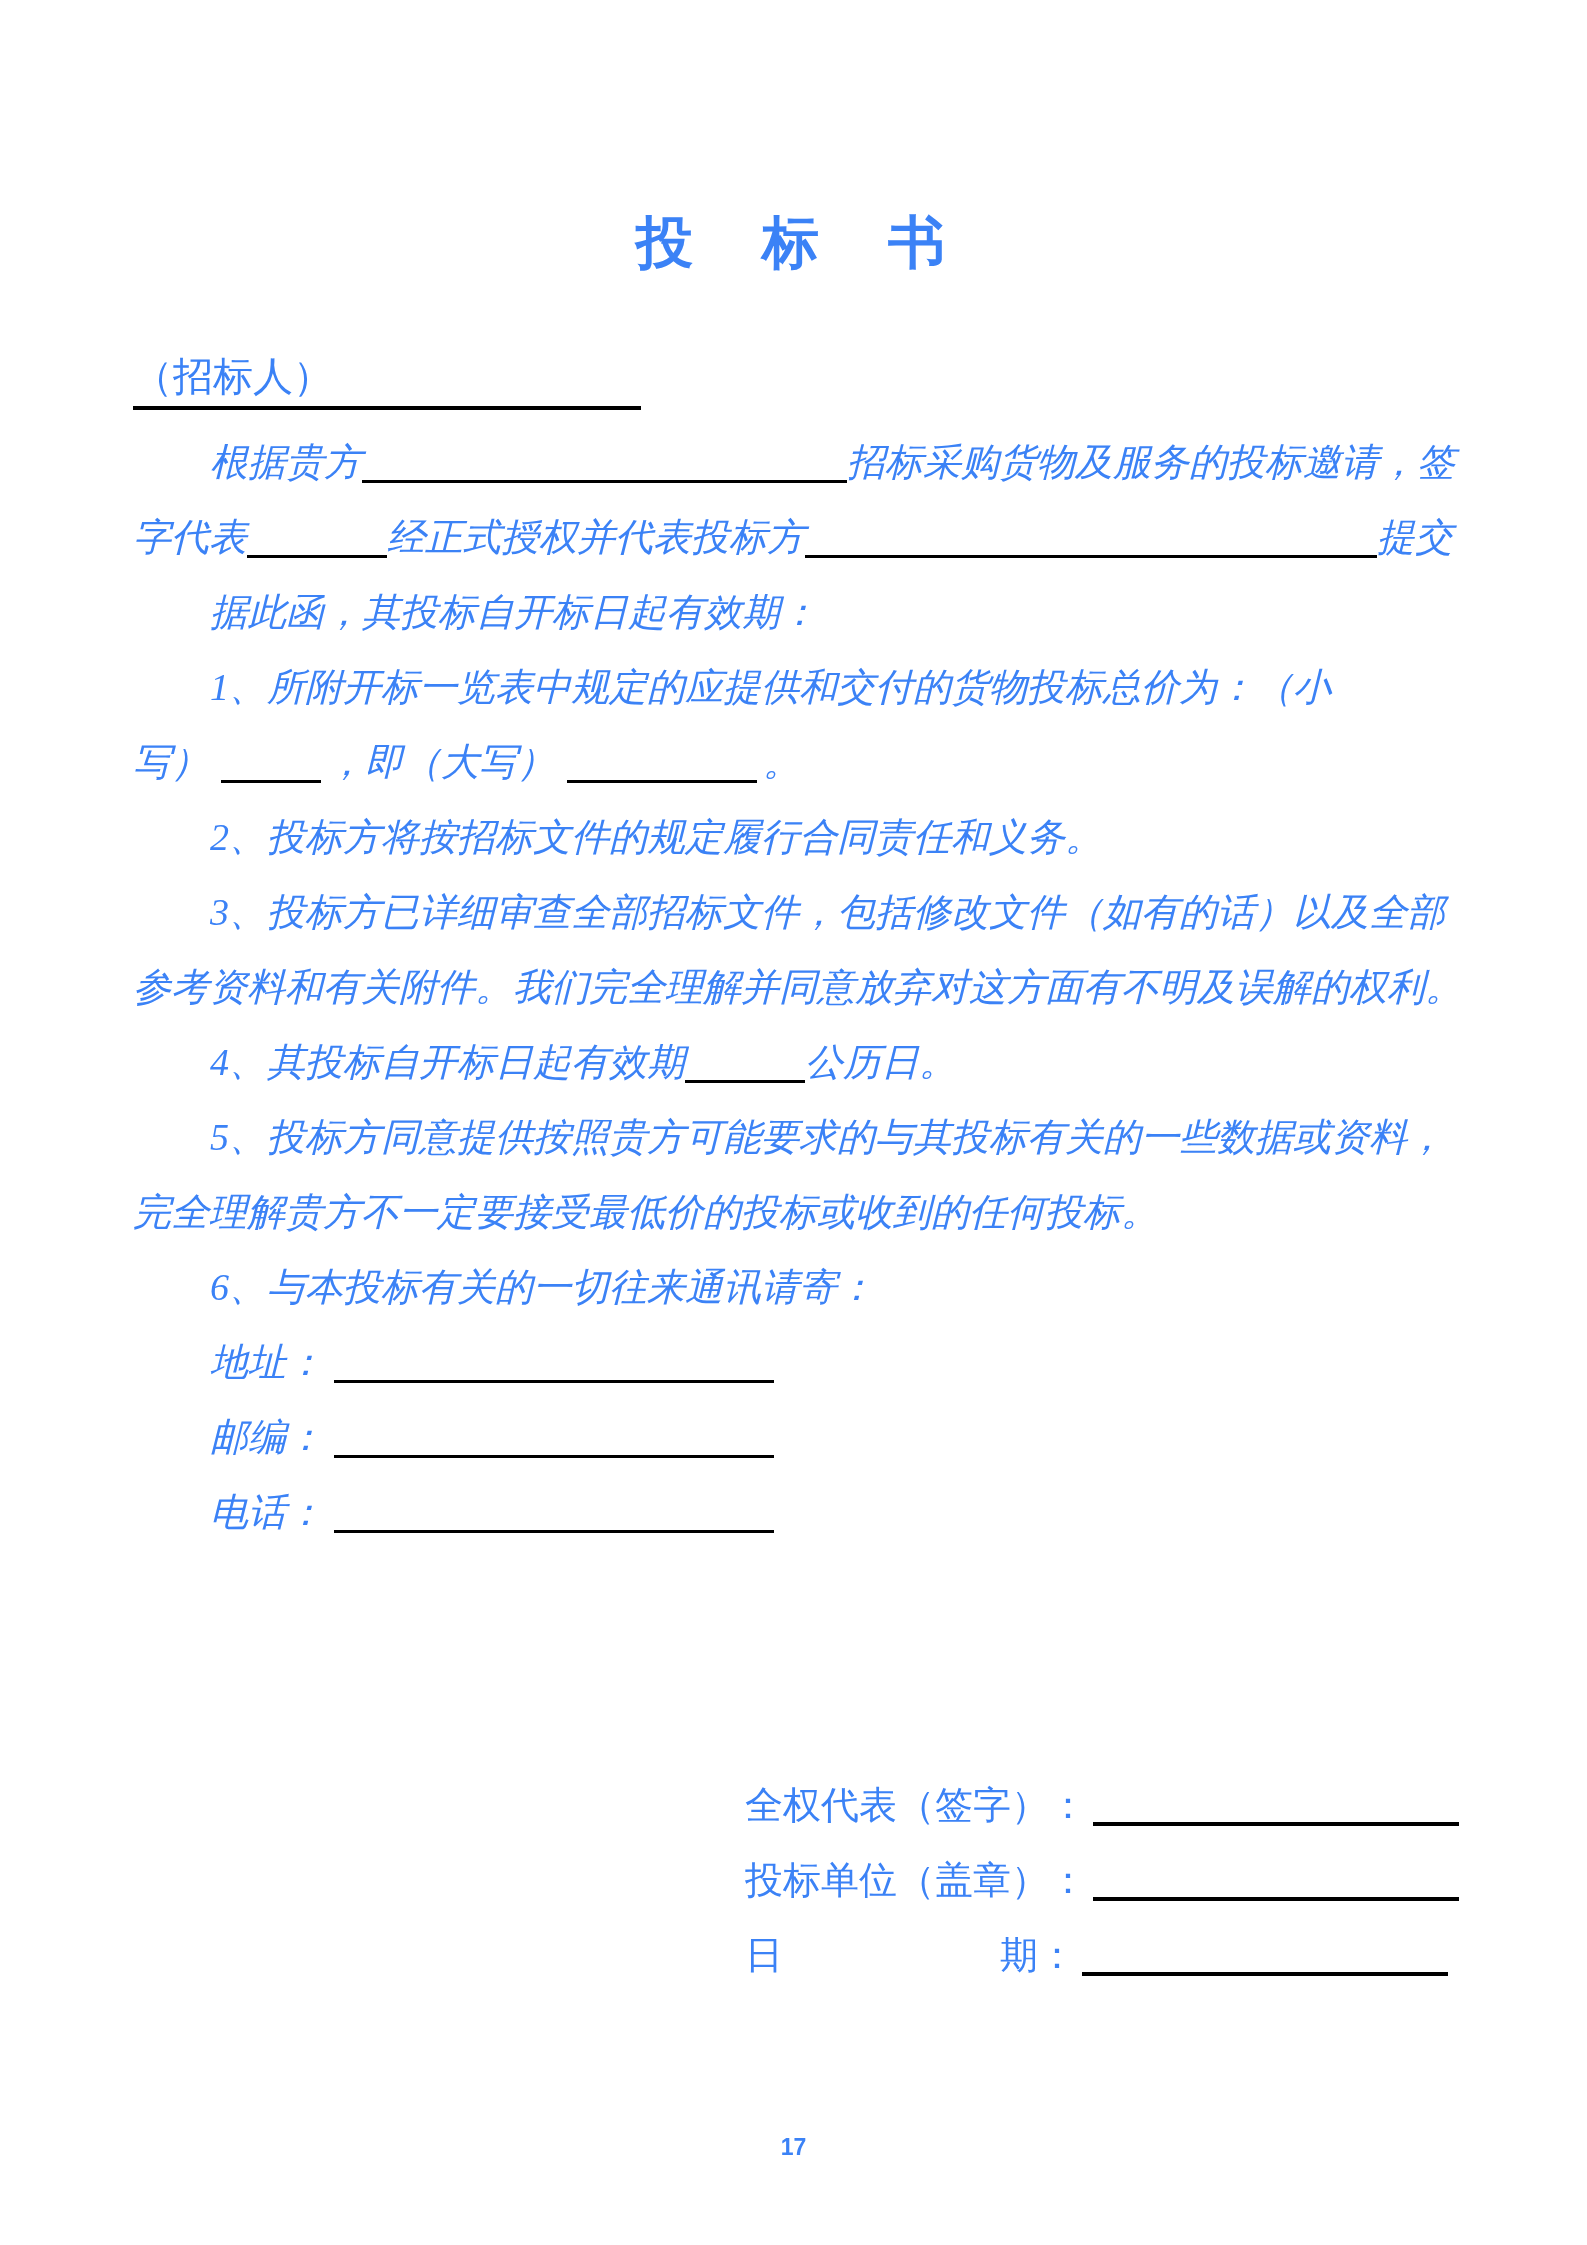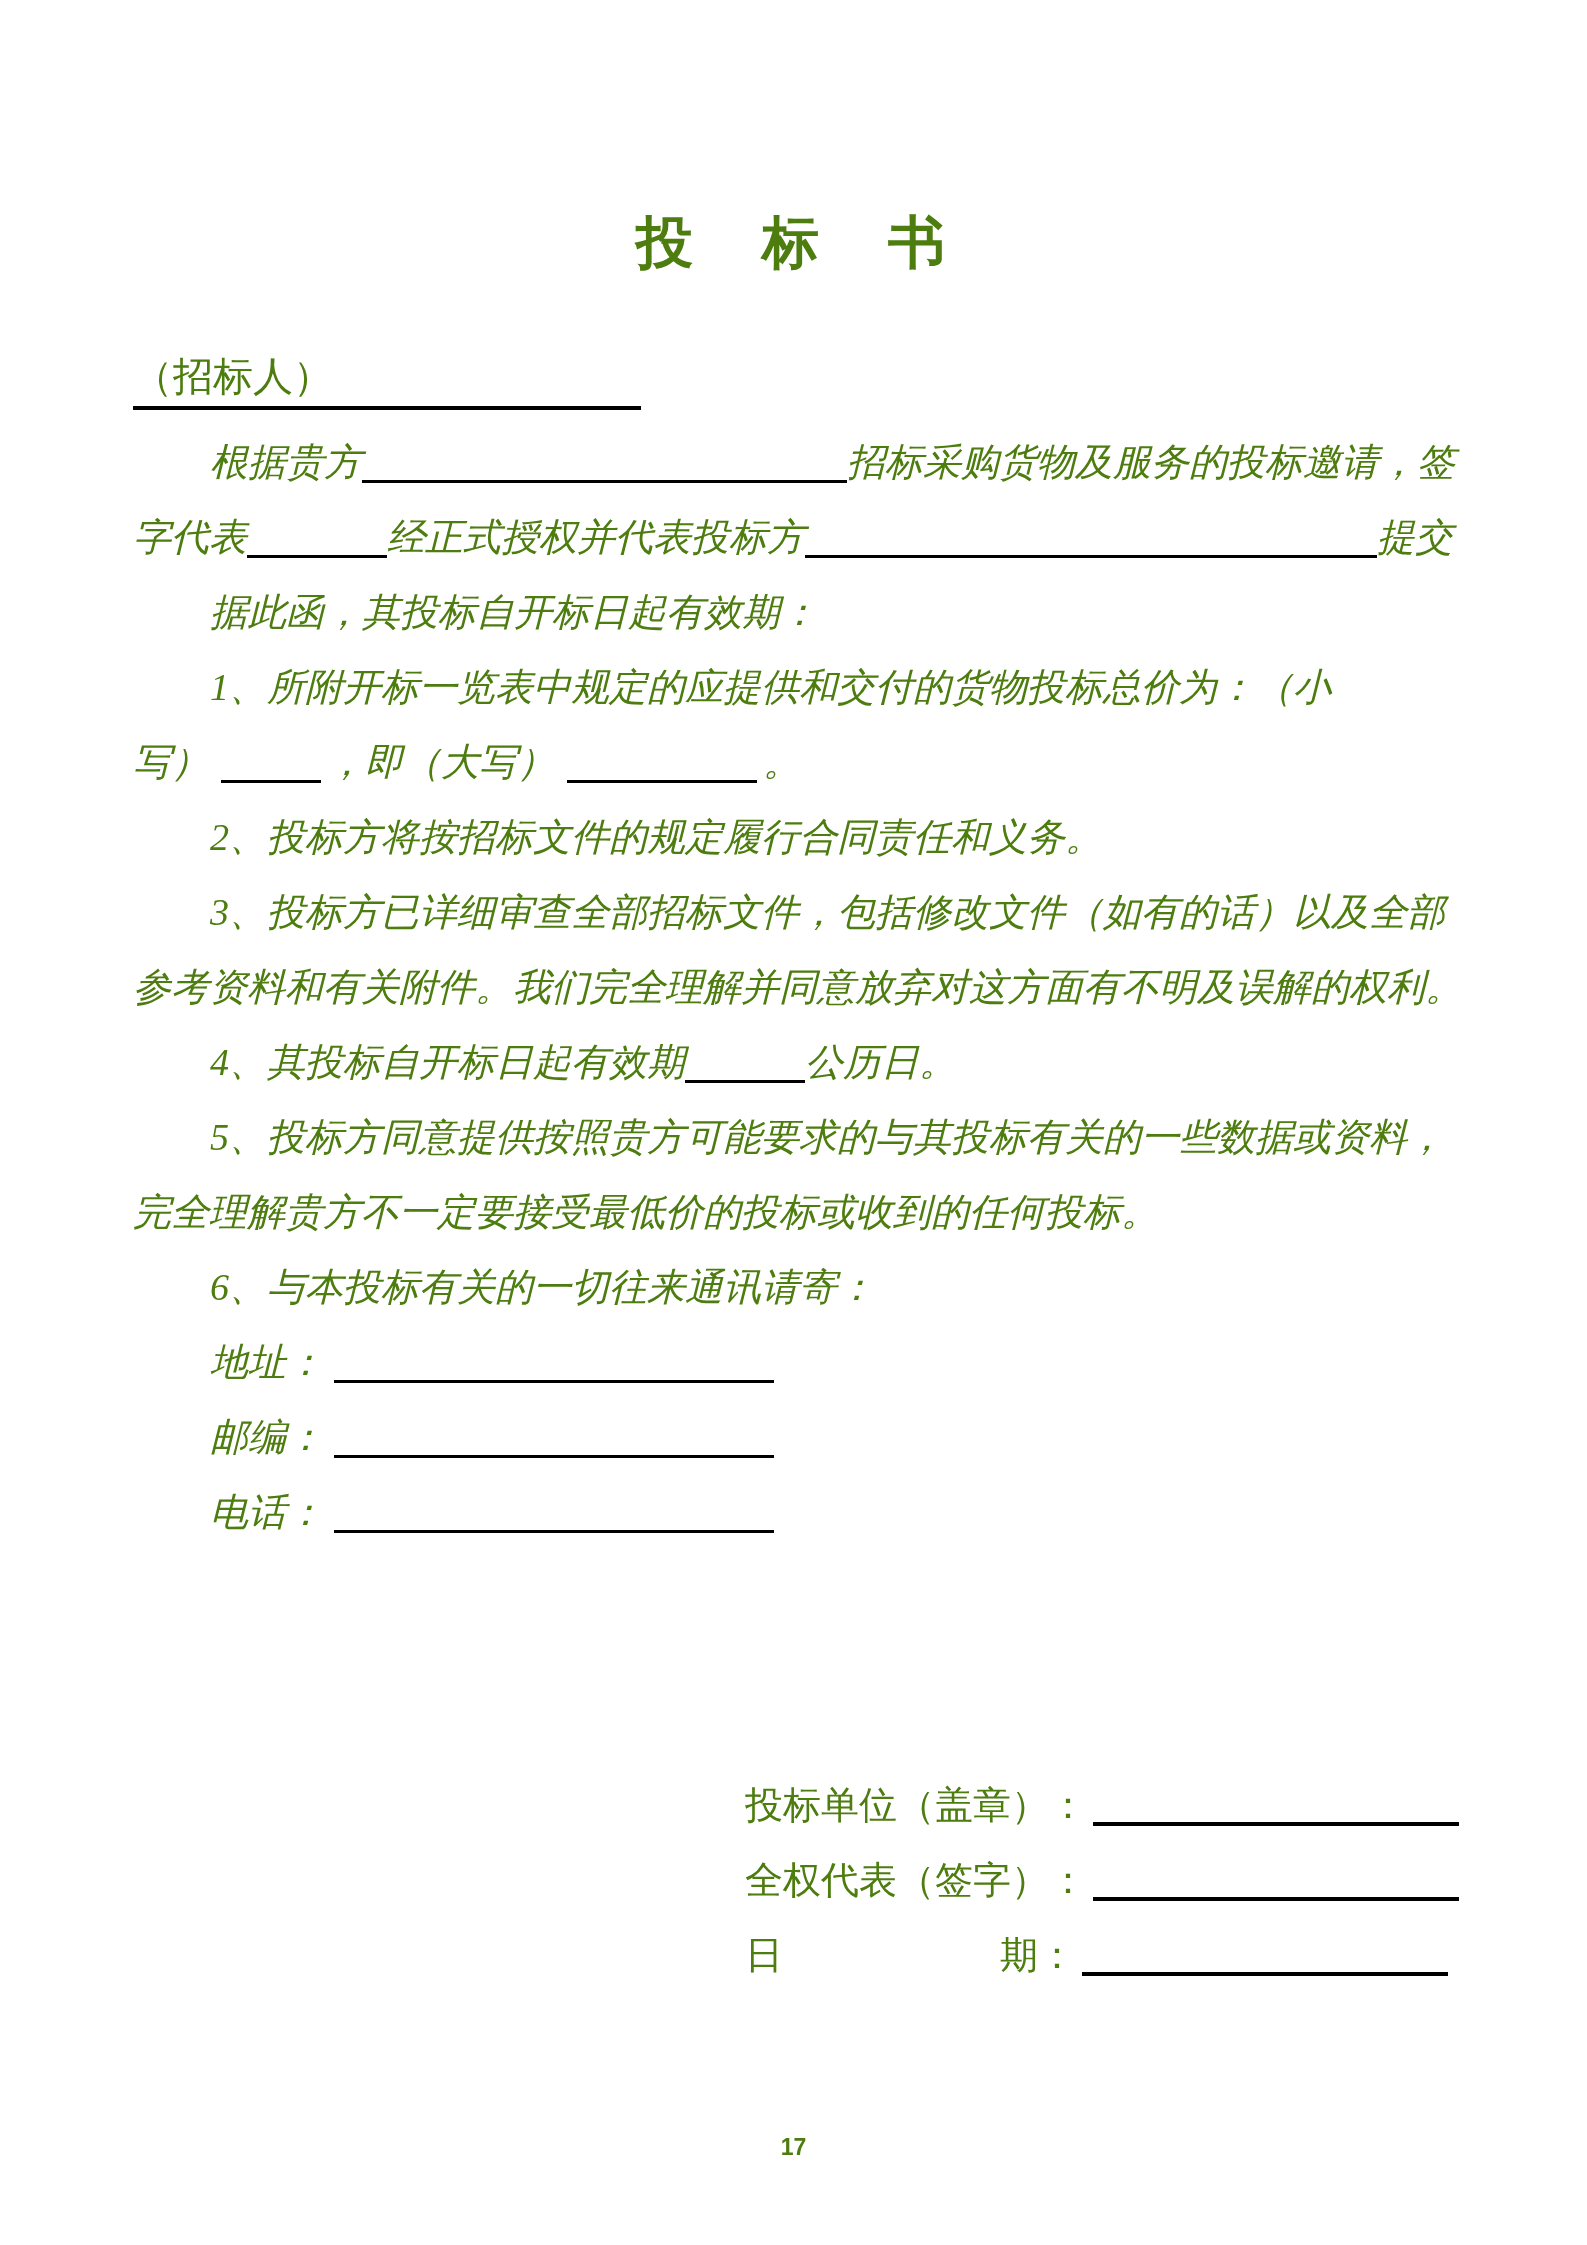--- a/index.html
+++ b/index.html
@@ -1,21 +1,21 @@
 <!DOCTYPE html>
 <html><head>
 <meta charset="utf-8">
 <style>
   html,body { margin:0; padding:0; background:#888; }
   .page {
     position:relative;
     width:1587px; height:2245px;
     margin:0 auto;
     background:#ffffff;
-    color:#4d7c0f;
+    color:#3b82f6;
     font-family:"Liberation Serif","DejaVu Serif",serif;
     overflow:hidden;
   }
   
   .title {
     position:absolute; top:205px; left:0; width:100%;
     text-align:center;
     font-size:57px; font-weight:700;
     letter-spacing:6px;
     white-space:pre;
@@ -100,20 +100,20 @@
     <div class="ln"><span class="ind"></span><span>地址：</span><span class="bl" style="width:440px;margin-left:10px"></span></div>
 
     <div class="ln"><span class="ind"></span><span>邮编：</span><span class="bl" style="width:440px;margin-left:10px"></span></div>
 
     <div class="ln"><span class="ind"></span><span>电话：</span><span class="bl" style="width:440px;margin-left:10px"></span></div>
 
 
   </div>
 
   <div class="sig-block">
+    <div class="sig-row"><span>全权代表（签字）：</span><span class="bl" style="width:366px;margin-left:6px"></span></div>
     <div class="sig-row"><span>投标单位（盖章）：</span><span class="bl" style="width:366px;margin-left:6px"></span></div>
-    <div class="sig-row"><span>全权代表（签字）：</span><span class="bl" style="width:366px;margin-left:6px"></span></div>
     <div class="sig-row"><span>日</span><span class="date-gap"></span><span>期：</span><span class="bl" style="width:366px;margin-left:6px"></span></div>
   </div>
 
   <div class="footer">17</div>
 
 </div>
 
 </body></html>

